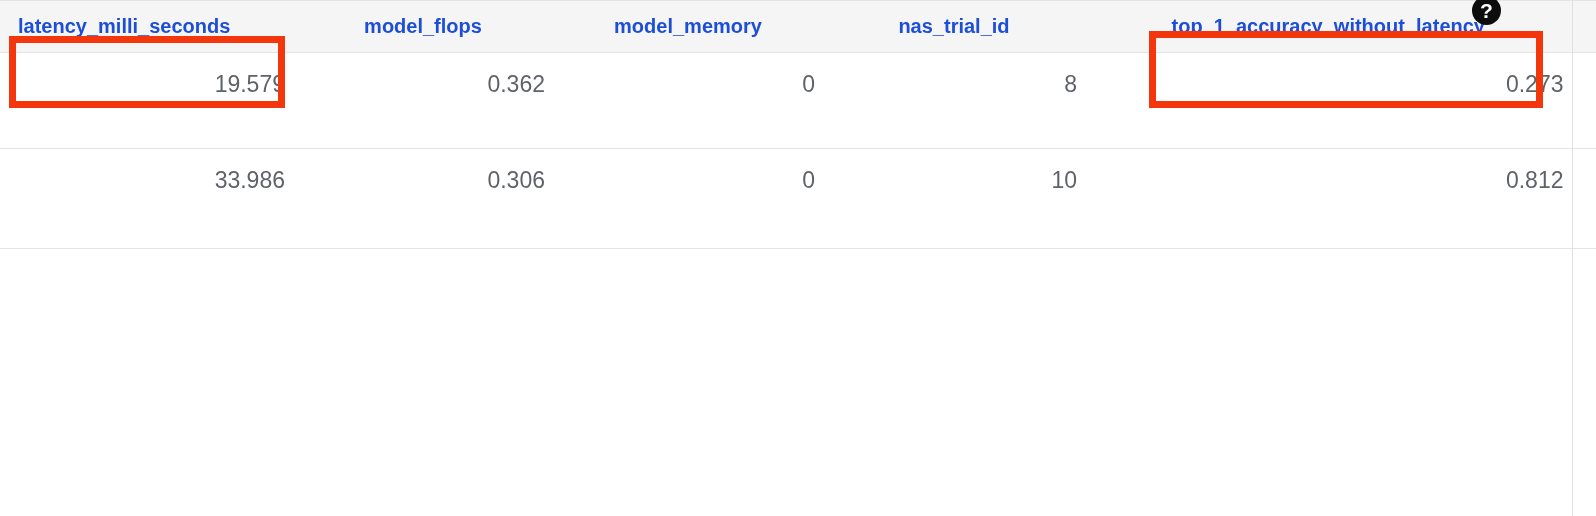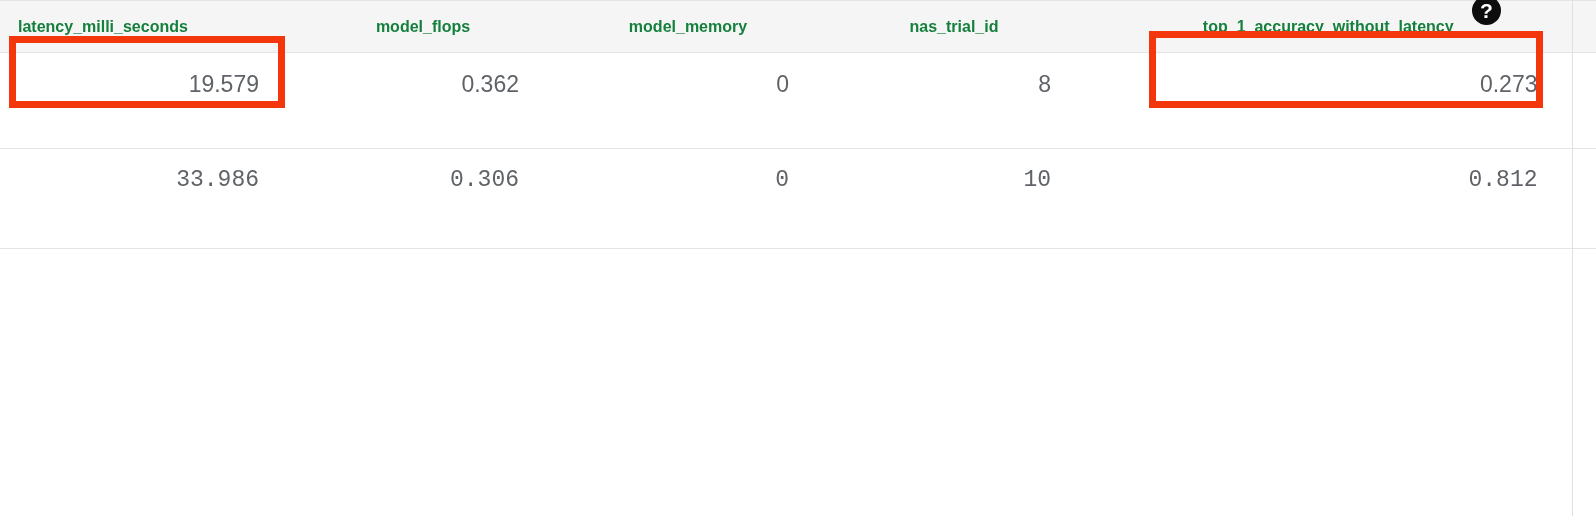--- a/index.html
+++ b/index.html
@@ -58,50 +58,49 @@
     width: 1596px;
     border-collapse: collapse;
     table-layout: fixed;
   }
 
   .grid thead th {
     height: 52px;
     background: #f5f5f5;
     border-top: 1px solid #e4e4e4;
     border-bottom: 1px solid #e4e4e4;
-    color: #15803d;
-    font-size: 16px;
+    color: #1d4ed8;
+    font-size: 20px;
     font-weight: bold;
     padding: 0 18px;
     vertical-align: middle;
     white-space: nowrap;
     box-sizing: border-box;
   }
 
   .grid thead th.h-left   { text-align: left; }
   .grid thead th.h-center { }
 
   .grid tbody td {
     height: 96px;
     background: #ffffff;
     border-bottom: 1px solid #e4e4e4;
     color: #5f6368;
     font-size: 23px;
     font-weight: normal;
-    padding: 0 34px;
+    padding: 0 8px;
     vertical-align: top;
     padding-top: 18px;
     text-align: right;
     white-space: nowrap;
     box-sizing: border-box;
   }
 
   .grid tbody tr:last-child td {
     height: 100px;
-    font-family: Liberation Mono, monospace;
   }
 
   
   .col-tail { background: #ffffff; }
   .grid thead th.col-tail {
     border-left: 1px solid #e0e0e0;
     background: #f5f5f5;
   }
   .grid tbody td.col-tail {
     border-left: 1px solid #e0e0e0;

